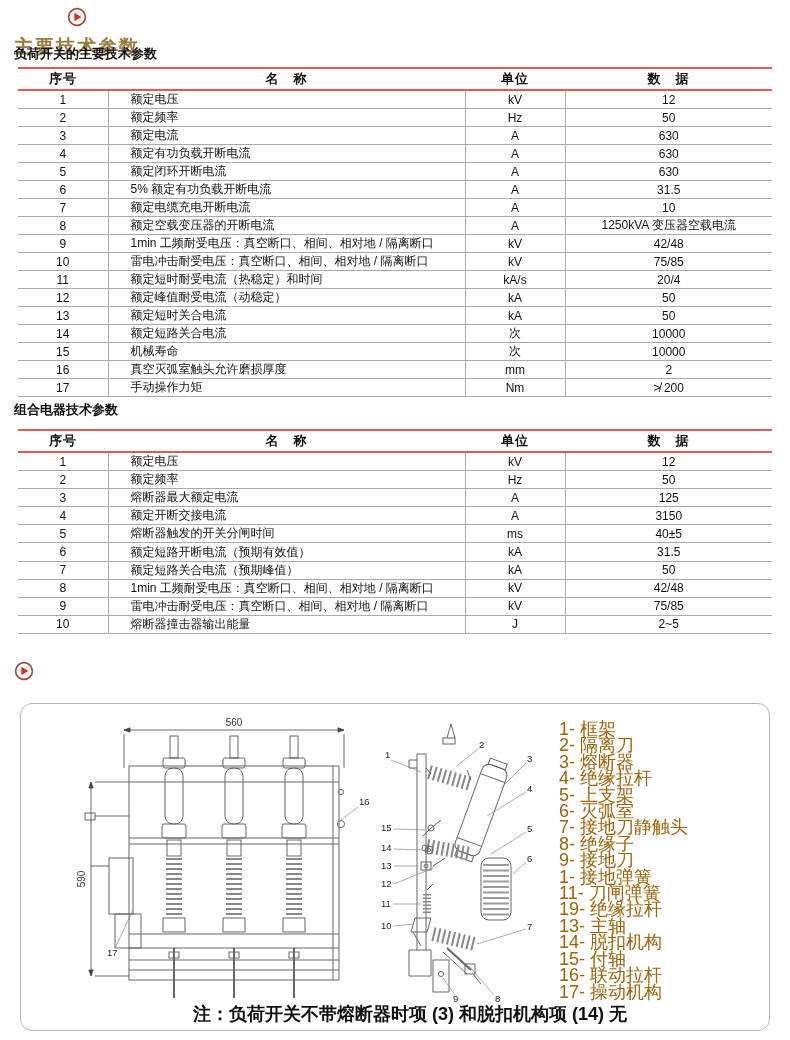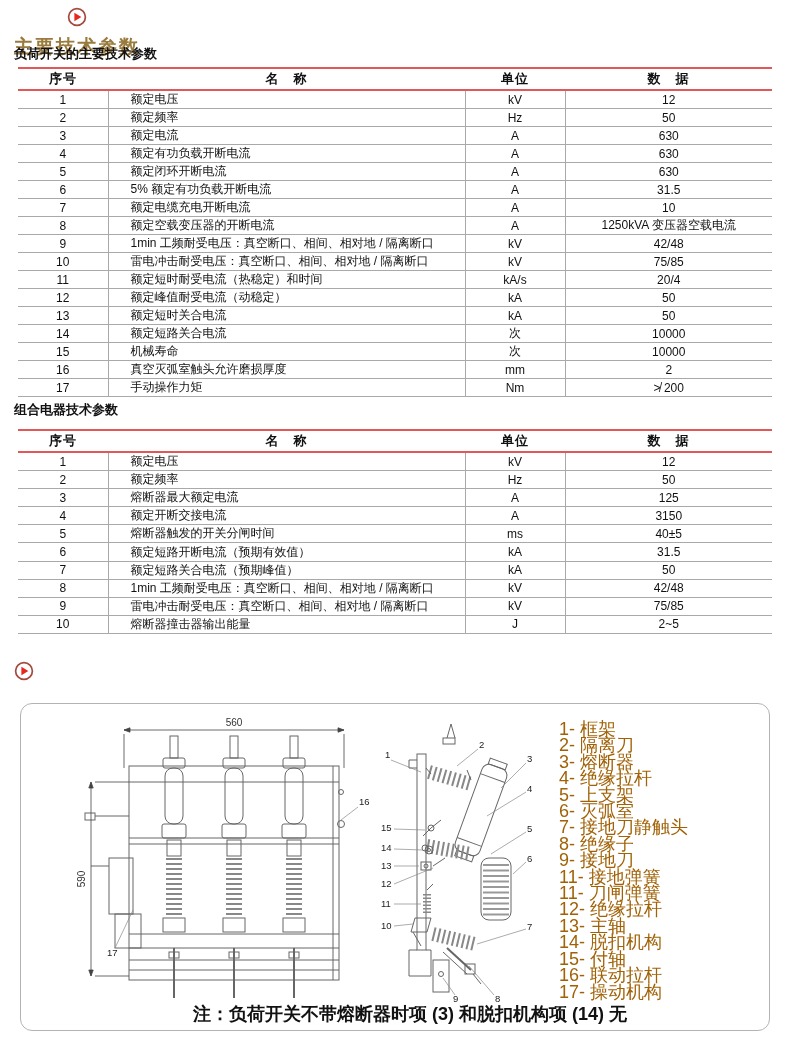--- a/index.html
+++ b/index.html
@@ -458,23 +458,23 @@
     <div class="legend" id="legend">
         <div class="legend-item">1- 框架</div>
         <div class="legend-item">2- 隔离刀</div>
         <div class="legend-item">3- 熔断器</div>
         <div class="legend-item">4- 绝缘拉杆</div>
         <div class="legend-item">5- 上支架</div>
         <div class="legend-item">6- 灭弧室</div>
         <div class="legend-item">7- 接地刀静触头</div>
         <div class="legend-item">8- 绝缘子</div>
         <div class="legend-item">9- 接地刀</div>
-        <div class="legend-item">11- 接地弹簧</div>
+        <div class="legend-item">1- 接地弹簧</div>
         <div class="legend-item">11- 刀闸弹簧</div>
-        <div class="legend-item">12- 绝缘拉杆</div>
+        <div class="legend-item">19- 绝缘拉杆</div>
         <div class="legend-item">13- 主轴</div>
         <div class="legend-item">14- 脱扣机构</div>
         <div class="legend-item">15- 付轴</div>
         <div class="legend-item">16- 联动拉杆</div>
         <div class="legend-item">17- 操动机构</div>
       </div>
 
     <div class="note">注：负荷开关不带熔断器时项 (3) 和脱扣机构项 (14) 无</div>
   </div>
 

